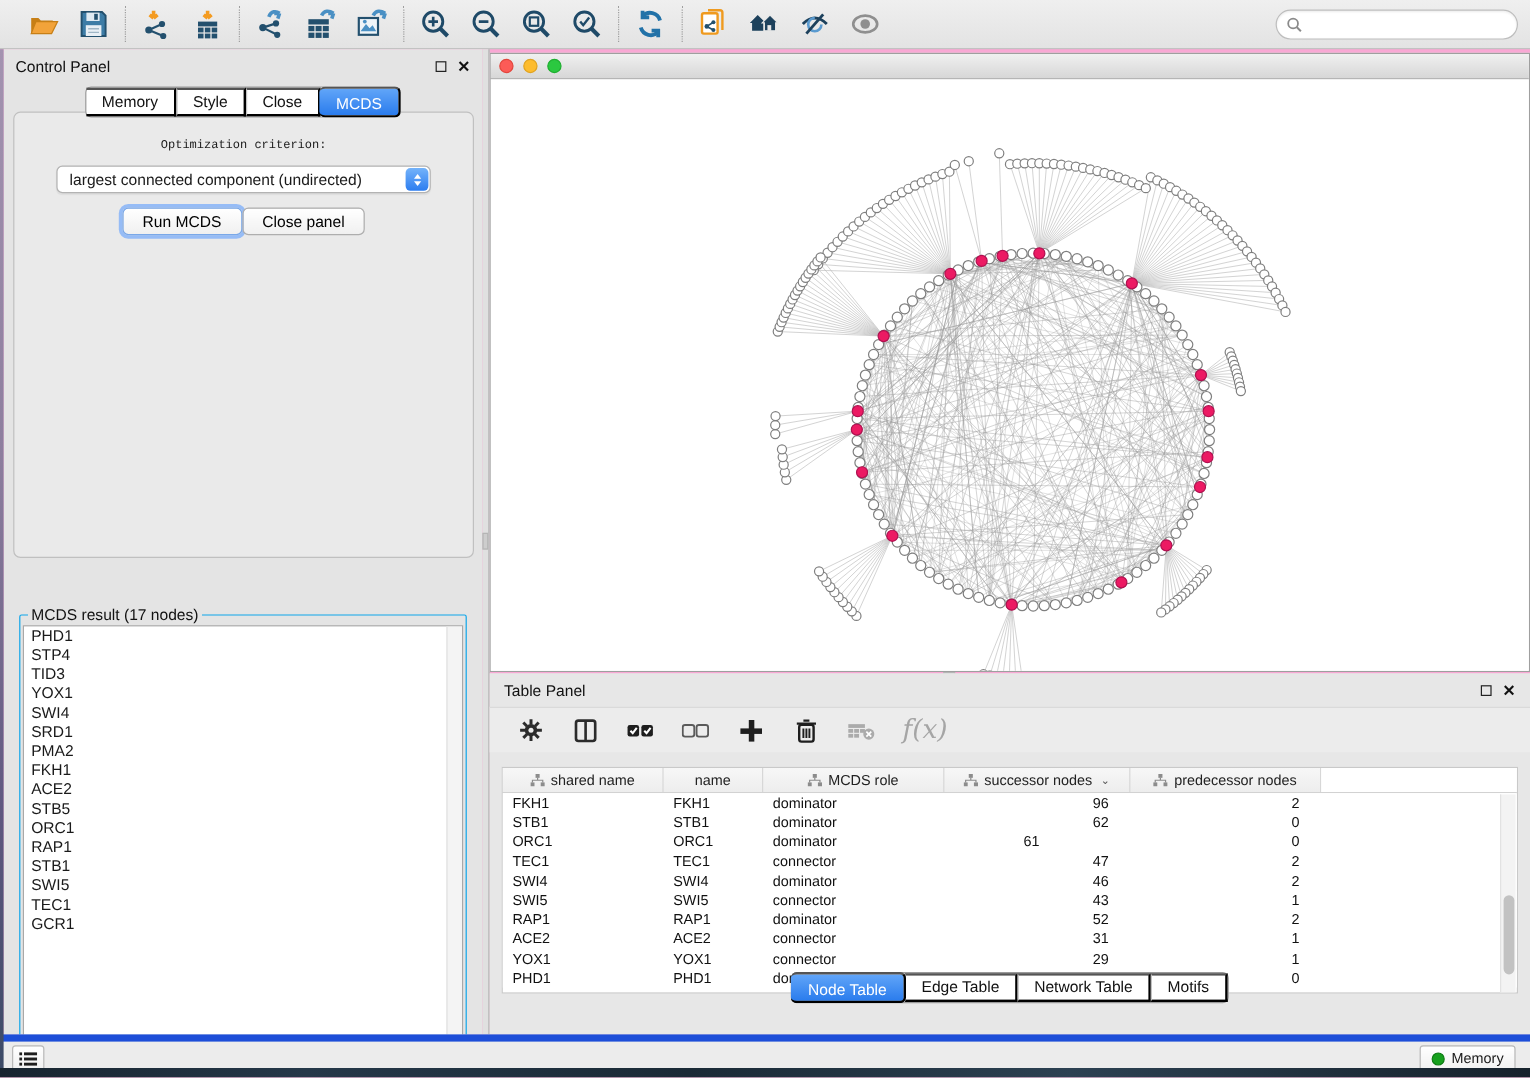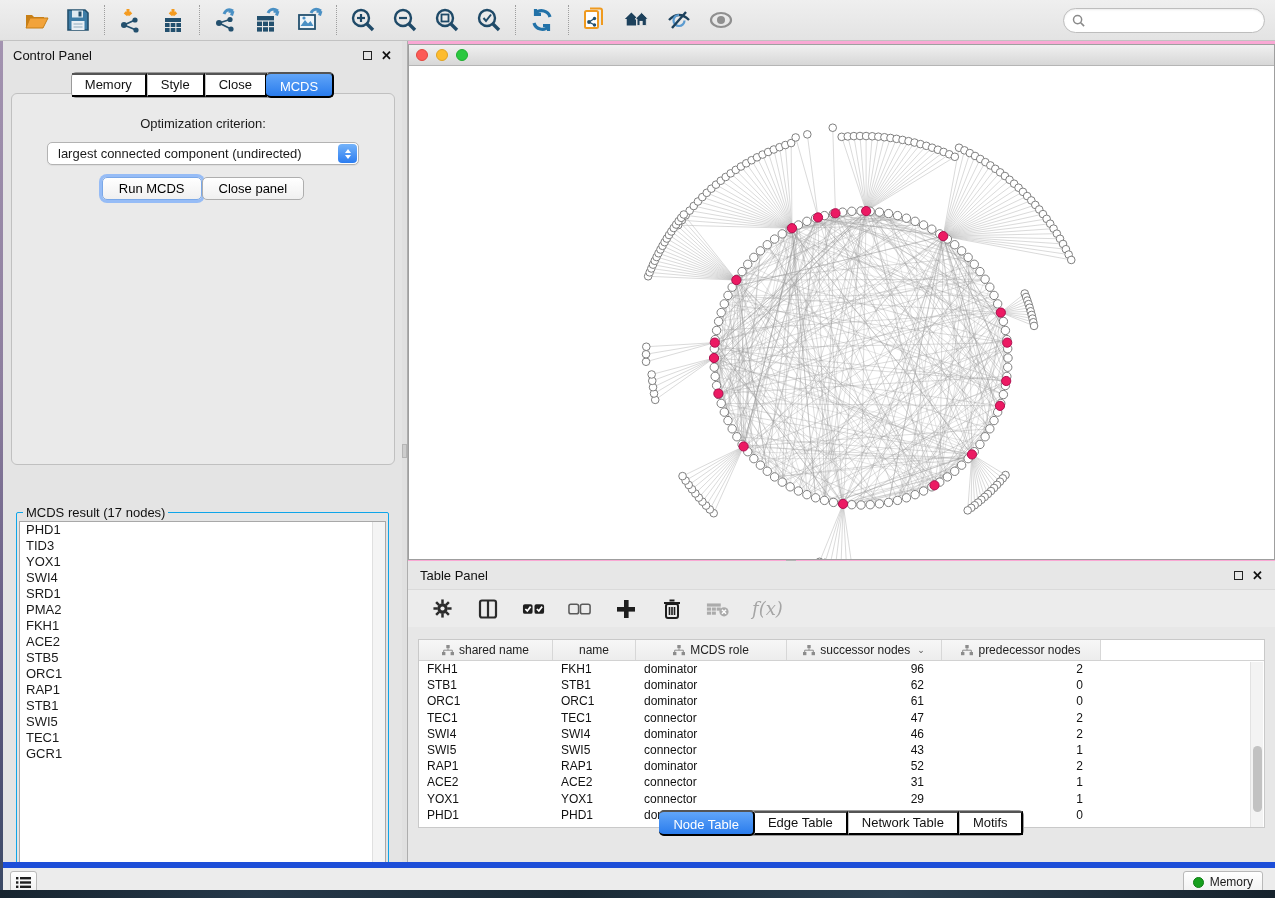--- a/index.html
+++ b/index.html
@@ -34,21 +34,21 @@
   .close-btn { font-size:13px; font-weight:bold; color:#111; line-height:9px; cursor:pointer; }
 
   #ctl-tabs-row { position:absolute; left:0; top:31px; width:100%; display:flex; justify-content:center; z-index:2; }
   .seg { display:inline-flex; background:#fff; border:1px solid #9a9a9a; border-radius:5px; }
   .seg-btn { padding:2px 13px 3px; font-size:13px; color:#111; border-left:1px solid #c2c2c2; cursor:pointer; background:transparent; white-space:nowrap; }
   .seg-btn:first-child { border-left:none; }
   .seg-btn.active { background:linear-gradient(#61a5f8,#2a7ced); color:#fff; border-radius:5px; margin:-1px -1px; padding:3px 14px 0; border-left:none; position:relative; }
 
   #mcds-pane { position:absolute; left:8px; top:52px; width:384px; height:372px;
     background:#eaeaea; border:1px solid #c0c0c0; border-radius:6px; }
-  #opt-label { text-align:center; margin-top:22px; font-size:13px; }
+  #opt-label { text-align:center; margin-top:22px; font-size:10px;font-family:Liberation Mono, monospace; }
   #criterion-select { margin:11px auto 0; width:312px; height:23px; background:#fff;
     border:1px solid #b3b3b3; border-radius:5px; display:flex; align-items:center;
     padding-left:10px; font-size:13px; cursor:pointer; box-shadow:0 1px 1px rgba(0,0,0,.06); }
   .stepper { margin-left:auto; margin-right:1px; width:19px; height:19px; border-radius:4px;
     background:linear-gradient(#74b3fa,#2c7df0); display:flex; flex-direction:column; align-items:center; justify-content:center; gap:2px; }
   .chev-up { width:0; height:0; border-left:3.5px solid transparent; border-right:3.5px solid transparent; border-bottom:4px solid #fff; }
   .chev-dn { width:0; height:0; border-left:3.5px solid transparent; border-right:3.5px solid transparent; border-top:4px solid #fff; }
   #mcds-buttons { display:flex; justify-content:center; margin-top:12px; }
   .aqua-btn { height:23px; padding:0 16px; background:linear-gradient(#ffffff,#f0f0f0);
     border:1px solid #aeaeae; border-radius:5px; font-size:13px; font-family:"Liberation Sans",sans-serif; cursor:pointer; }
@@ -79,21 +79,21 @@
   #net-title { position:absolute; left:0; right:0; text-align:center; font-size:12.5px; color:#222; }
   #net-canvas { width:865px; height:493px; background:#fff; }
 
   
   #table-panel { position:absolute; left:408px; top:561px; width:867px; height:301px; background:#e7e7e7; }
   #tp-titlebar { height:28px; display:flex; align-items:center; padding:0 12px; }
   #tp-toolbar { height:38px; display:flex; align-items:center; gap:22px; padding-left:22px;
     background:#ececec; border-top:1px solid #dadada; }
   .tp-icon { width:24px; height:24px; display:flex; align-items:center; justify-content:center; cursor:pointer; }
   .tp-icon.disabled { cursor:default; }
-  #fx-label { font-family:"DejaVu Serif",serif; font-style:italic; font-size:18px; color:#a5a5a5; }
+  #fx-label { font-family:"DejaVu Serif",serif; font-style:italic; font-size:22px; color:#a5a5a5; }
 
   #node-table { position:absolute; left:10px; top:78px; width:847px; height:189px; background:#fff; border:1px solid #c9c9c9; }
   #tbl-header { display:flex; height:21px; background:linear-gradient(#f7f7f7,#ededed); border-bottom:1px solid #d2d2d2; }
   .th { display:flex; align-items:center; justify-content:center; gap:5px; font-size:12px; color:#222;
     border-right:1px solid #d7d7d7; overflow:hidden; cursor:pointer; }
   .th .sort { font-size:9px; color:#555; margin-left:2px; }
   .tbl-row { display:flex; height:16.2px; align-items:center; background:#fff; cursor:default; }
   .td { font-size:12px; color:#111; padding:0 8px; white-space:nowrap; overflow:hidden; }
   .td.num { text-align:right; padding-right:18px; }
   #tbl-vscroll { position:absolute; right:1px; top:22px; width:13px; height:165px; background:#f3f3f3; border-left:1px solid #e2e2e2; }
@@ -312,20 +312,21 @@
         <button class="aqua-btn">Close panel</button>
       </div>
     </div>
 
     <div id="result-group">
       <fieldset>
         <legend>MCDS result (17 nodes)</legend>
         <div id="result-list">
           <div id="result-items">
               <div class="result-item">PHD1</div>
+              <div class="result-item">STP4</div>
               <div class="result-item">TID3</div>
               <div class="result-item">YOX1</div>
               <div class="result-item">SWI4</div>
               <div class="result-item">SRD1</div>
               <div class="result-item">PMA2</div>
               <div class="result-item">FKH1</div>
               <div class="result-item">ACE2</div>
               <div class="result-item">STB5</div>
               <div class="result-item">ORC1</div>
               <div class="result-item">RAP1</div>
@@ -1282,21 +1283,21 @@
             <div class="td" style="width: 134px;">STB1</div>
             <div class="td" style="width: 83px;">STB1</div>
             <div class="td" style="width: 151px;">dominator</div>
             <div class="td num" style="width: 155px;">62</div>
             <div class="td num" style="width: 159px;">0</div>
           </div>
           <div class="tbl-row">
             <div class="td" style="width: 134px;">ORC1</div>
             <div class="td" style="width: 83px;">ORC1</div>
             <div class="td" style="width: 151px;">dominator</div>
-            <div class="td num" style="width: 155px;">61</div>
+            <div class="td num" style="width: 155px; text-align: center;">61</div>
             <div class="td num" style="width: 159px;">0</div>
           </div>
           <div class="tbl-row">
             <div class="td" style="width: 134px;">TEC1</div>
             <div class="td" style="width: 83px;">TEC1</div>
             <div class="td" style="width: 151px;">connector</div>
             <div class="td num" style="width: 155px;">47</div>
             <div class="td num" style="width: 159px;">2</div>
           </div>
           <div class="tbl-row">

